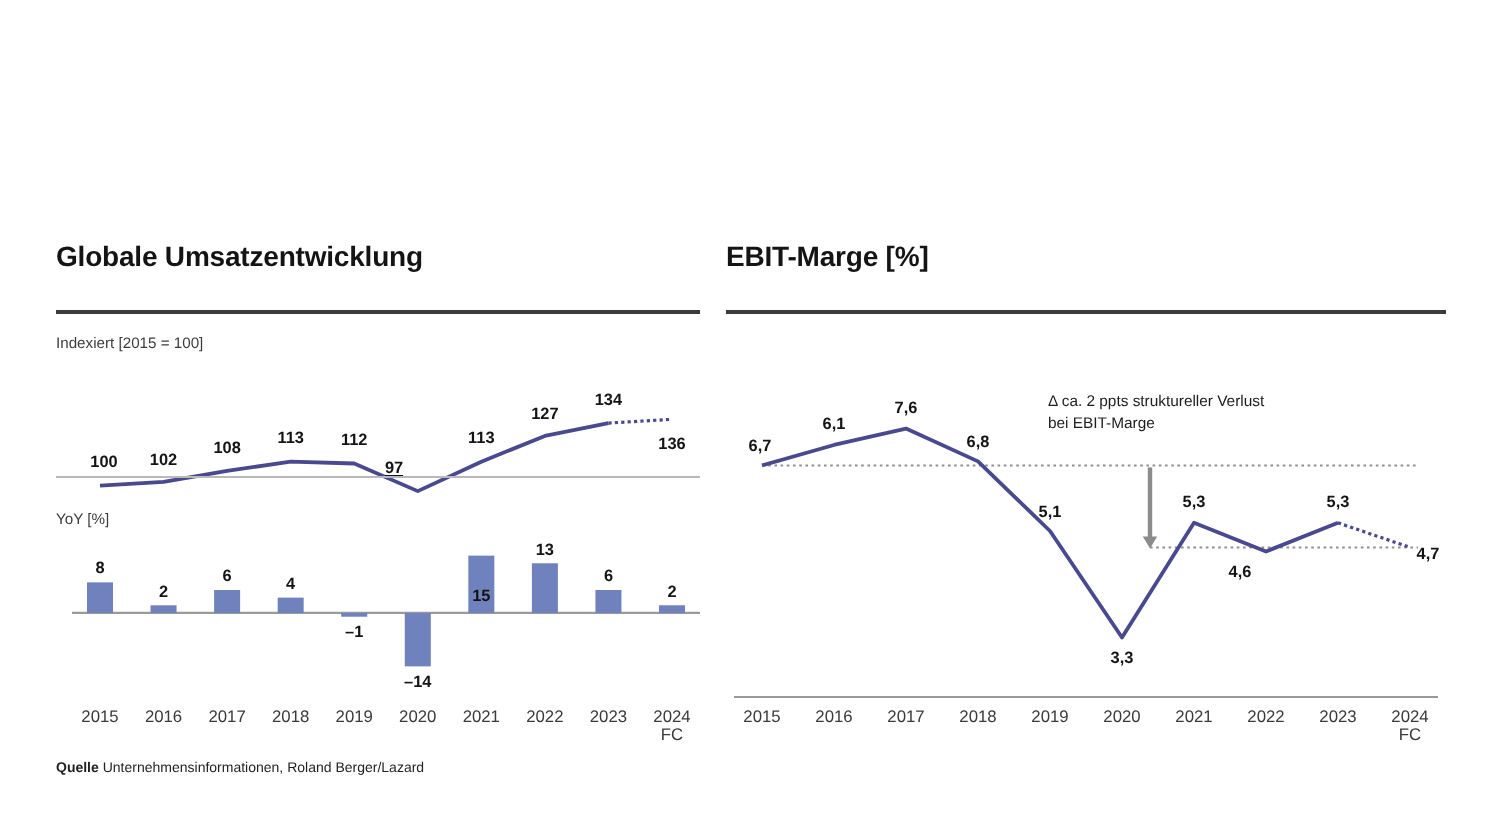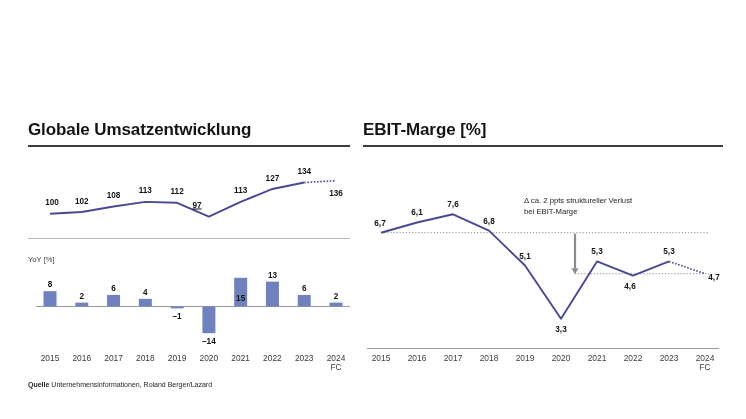--- a/index.html
+++ b/index.html
@@ -33,25 +33,25 @@
     color: #3d3d3d;
     white-space: nowrap;
   }
 
   
   .panel { position: absolute; }
   #panel-left  { left: 28px;  top: 120px; width: 322px; height: 255px; }
   #panel-right { left: 363px; top: 120px; width: 360px; height: 255px; }
 
   .panel-title {
-    font-size: 17px;
+    font-size: 14px;
     font-weight: 700;
     color: #141414;
     letter-spacing: -0.1px;
-    padding-bottom: 5px;
+    padding-bottom: 19px;
   }
   .panel-rule {
     height: 1.6px;
     background: #3b3b3b;
     width: 100%;
   }
   .axis-note {
     font-size: 7.6px;
     color: #3d3d3d;
     margin-top: 10px;
@@ -107,20 +107,21 @@
 </head>
 <body>
 
 <div id="page">
 
 
   <div class="panel" id="panel-left">
     <div class="panel-title">Globale Umsatzentwicklung</div>
     <div class="panel-rule"></div>
 
+    <div class="axis-note">Indexiert [2015 = 100]</div>
 
     <div class="chart" id="chart-index" style="height:82px; margin-top:4px;">
       <svg id="svg-index" viewBox="0 0 322 82" preserveAspectRatio="none">
           <polyline points="22,62.800000000000004 53.77777777777778,60.96 85.55555555555556,55.44 117.33333333333334,50.84 149.11111111111111,51.760000000000005 180.88888888888889,65.56 212.66666666666669,50.84 244.44444444444446,37.96 276.22222222222223,31.52" fill="none" stroke="#49498f" stroke-width="1.9" stroke-linejoin="round"></polyline>
           <polyline points="276.22222222222223,31.52 308,29.68" fill="none" stroke="#49498f" stroke-width="1.6" stroke-dasharray="1.6 1.6"></polyline>
         </svg>
     <div class="dlabel" style="left: 24px; top: 51.8px;">100</div>
         <div class="dlabel" style="left: 53.7778px; top: 49.96px;">102</div>
         <div class="dlabel" style="left: 85.5556px; top: 44.44px;">108</div>
         <div class="dlabel" style="left: 117.333px; top: 39.84px;">113</div>
@@ -210,21 +211,21 @@
           <polyline points="18,60.72580645161289 54,50.48387096774192 90,42.29032258064515 126,58.677419354838705 162,93.5 198,146.75806451612902 234,89.40322580645162 270,103.74193548387098 306,89.40322580645162" fill="none" stroke="#49498f" stroke-width="1.9" stroke-linejoin="round"></polyline>
           <polyline points="306,89.40322580645162 342,101.69354838709677" fill="none" stroke="#49498f" stroke-width="1.6" stroke-dasharray="1.6 1.6"></polyline>
         </svg>
     <div class="dlabel" style="left: 17px; top: 50.7258px;">6,7</div>
         <div class="dlabel" style="left: 54px; top: 40.4839px;">6,1</div>
         <div class="dlabel" style="left: 90px; top: 32.2903px;">7,6</div>
         <div class="dlabel" style="left: 126px; top: 48.6774px;">6,8</div>
         <div class="dlabel" style="left: 162px; top: 83.5px;">5,1</div>
         <div class="dlabel" style="left: 198px; top: 156.758px;">3,3</div>
         <div class="dlabel" style="left: 234px; top: 79.4032px;">5,3</div>
-        <div class="dlabel" style="left: 267px; top: 113.742px;">4,6</div>
+        <div class="dlabel" style="left: 257px; top: 113.742px;">4,6</div>
         <div class="dlabel" style="left: 306px; top: 79.4032px;">5,3</div>
         <div class="dlabel" style="left: 351px; top: 105px;">4,7</div>
       </div>
 
     <div id="xaxis-right" style="position:absolute; left:0; top:228px; width:100%; height:24px;">
         <div style="position: absolute; left: 4px; top: 0px; width: 352px; height: 1.2px; background: rgb(154, 154, 154);"></div>
         <div class="xlabel" style="left: 18px; top: 6px;">
           <div>2015</div>
         </div>
         <div class="xlabel" style="left: 54px; top: 6px;">

